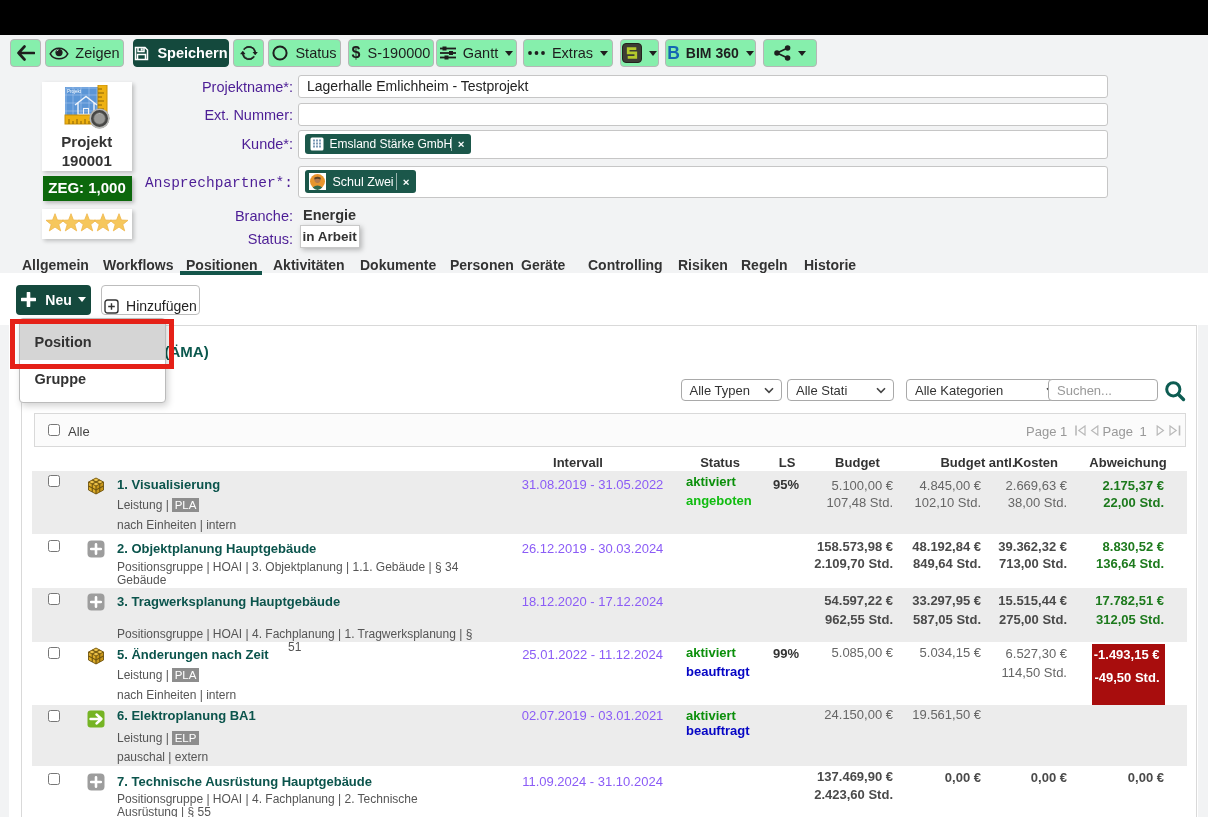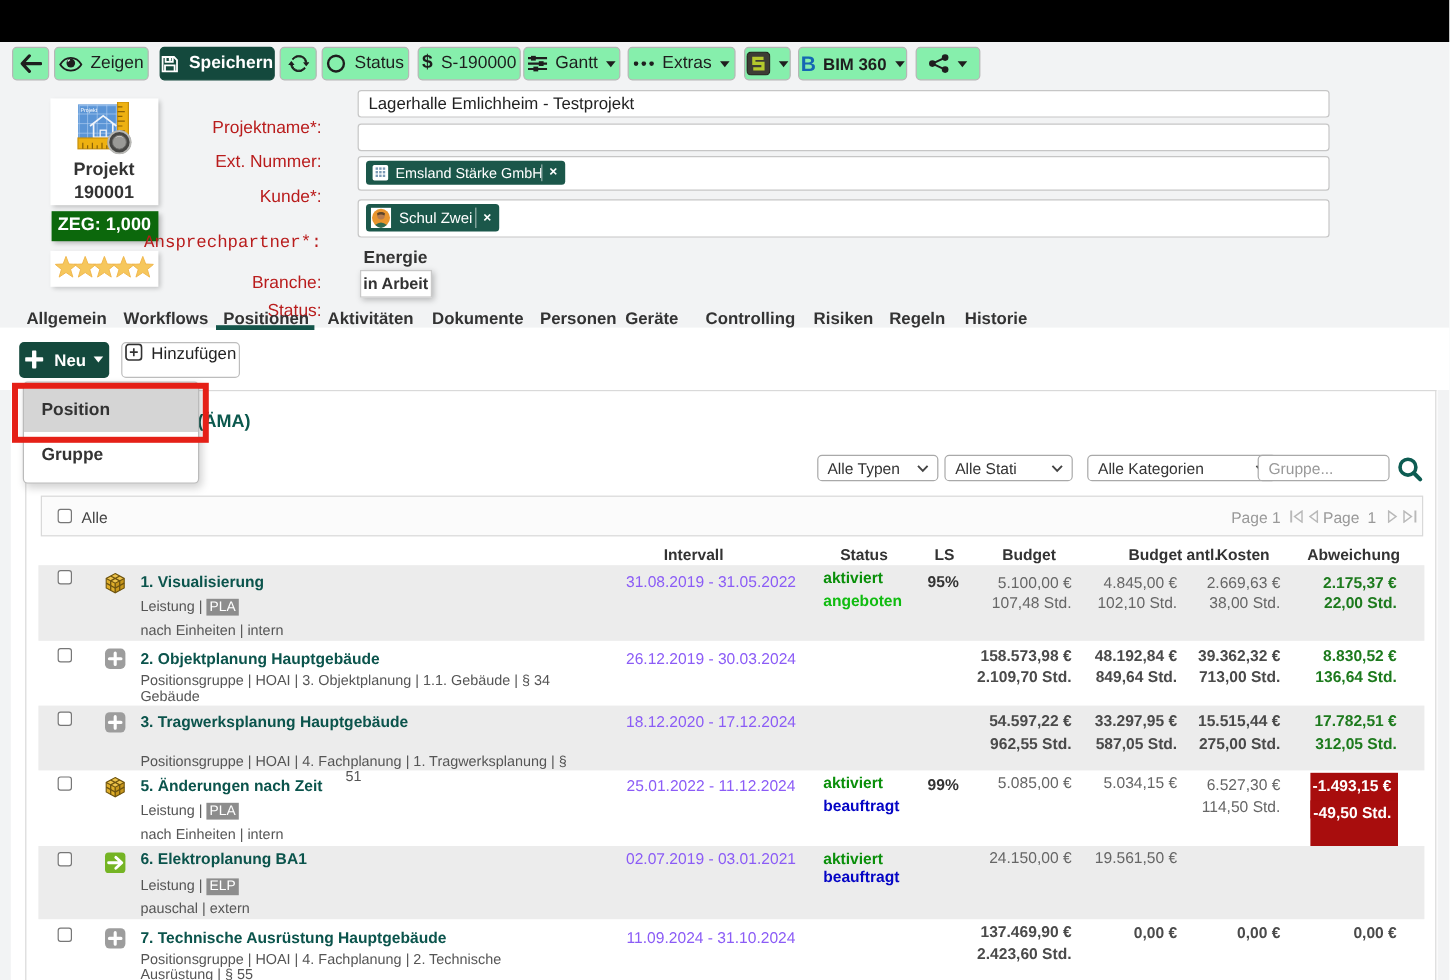--- a/index.html
+++ b/index.html
@@ -9,21 +9,21 @@
   #page { position:relative; width:1208px; height:817px; background:#f2f3f4; overflow:hidden; }
   .abs { position:absolute; }
   
   .tbtn { position:absolute; top:39px; height:28px; background:#86efac; border:1px solid #b6b6b6;
           border-radius:4px; display:flex; align-items:center; justify-content:center;
           font-size:14.5px; color:#1e1e1e; white-space:nowrap; }
   .tbtn svg { flex:0 0 auto; }
   .caret { width:0; height:0; border-left:4.5px solid transparent; border-right:4.5px solid transparent;
            border-top:5px solid #1e1e1e; display:inline-block; margin-left:7px; }
   
-  .flabel { position:absolute; right:940px; font-size:14.5px; color:#b91c1c; white-space:nowrap;margin-top:20px; }
+  .flabel { position:absolute; right:915px; font-size:14.5px; color:#4c1d95; white-space:nowrap; }
   .finput { position:absolute; left:298px; width:810px; background:#fff; border:1px solid #c6c6c6; border-radius:3px; }
   .tag { position:absolute; background:#1b574a; border-radius:3px; color:#fff; font-size:12.5px;
          display:flex; align-items:center; overflow:hidden; white-space:nowrap; }
   .tag .x { font-weight:bold; font-size:11.5px; padding:0 6px; }
   .tag svg { flex:0 0 auto; }
   .tag .sep { width:1px; flex:0 0 1px; align-self:stretch; background:rgba(255,255,255,.55); margin:3px 0; }
   .tag .x { flex:0 0 auto; }
   
   .tab { position:absolute; top:257px; font-size:14px; font-weight:bold; color:#333; white-space:nowrap; }
   
@@ -261,41 +261,41 @@
   <div class="tab" style="left:804px;">Historie</div>
   <div class="abs" style="left:180px;top:270.5px;width:82px;height:4px;background:#14554a;"></div>
 
   <div class="abs" style="left:16px;top:285px;width:75px;height:29.5px;background:#14493d;border-radius:4px;color:#fff;font-weight:bold;font-size:14px;display:flex;align-items:center;justify-content:center;">
     <svg width="15" height="15" viewBox="0 0 15 15" style="margin-right:9px;">
         <path d="M7.5 1 V14 M1 7.5 H14" stroke="#fff" stroke-width="3.6" stroke-linecap="round"></path>
       </svg>
     <span>Neu</span>
       <span class="caret" style="border-top-color:#fff;margin-left:6px;"></span>
   </div>
-  <div class="abs" style="left:101px;top:285px;width:99px;height:29.5px;background:#fff;border:1px solid #bdbdbd;border-radius:4px;color:#222;font-size:14px;display:flex;align-items:flex-start;justify-content:center;">
+  <div class="abs" style="left:101px;top:285px;width:99px;height:29.5px;background:#fff;border:1px solid #bdbdbd;border-radius:4px;color:#222;font-size:14px;display:flex;align-items:flex-end;justify-content:center;">
     <svg width="15" height="15" viewBox="0 0 15 15" style="margin-right:7px;">
         <rect x="1" y="1" width="13" height="13" rx="2.5" fill="none" stroke="#333" stroke-width="1.4"></rect>
         <path d="M7.5 4.2 V10.8 M4.2 7.5 H10.8" stroke="#333" stroke-width="1.4"></path>
       </svg>
     <span>Hinzufügen</span>
   </div>
 
   <div class="abs" style="left:21px;top:324.5px;width:1176px;height:493px;background:#fff;border:1px solid #d9d9d9;border-bottom:none;"></div>
   <div class="abs" style="left:164.5px;top:342.5px;font-size:15px;font-weight:bold;color:#0b584d;">(ÄMA)</div>
 
   <div class="sel" style="left:680.5px;width:101px;">Alle Typen<svg width="10" height="7" viewBox="0 0 10 7">
         <path d="M1 1.2 L5 5.4 L9 1.2" stroke="#444" stroke-width="1.6" fill="none"></path>
       </svg></div>
   <div class="sel" style="left:787px;width:107px;">Alle Stati<svg width="10" height="7" viewBox="0 0 10 7">
         <path d="M1 1.2 L5 5.4 L9 1.2" stroke="#444" stroke-width="1.6" fill="none"></path>
       </svg></div>
   <div class="sel" style="left:906px;width:158px;">Alle Kategorien<svg width="10" height="7" viewBox="0 0 10 7">
         <path d="M1 1.2 L5 5.4 L9 1.2" stroke="#444" stroke-width="1.6" fill="none"></path>
       </svg></div>
-  <div class="sel" style="left:1048px;width:110px;color:#999;">Gruppe...</div>
+  <div class="sel" style="left:1048px;width:110px;color:#999;">Suchen...</div>
   <svg class="abs" style="left:1164px;top:379.5px;" width="22" height="22" viewBox="0 0 22 22">
       <circle cx="9.3" cy="9.3" r="6.6" fill="none" stroke="#0d5c52" stroke-width="3"></circle>
       <line x1="14.2" y1="14.2" x2="19.5" y2="19.5" stroke="#0d5c52" stroke-width="3.4" stroke-linecap="round"></line>
     </svg>
 
   <div class="abs" style="left:33.5px;top:413px;width:1152px;height:34px;background:#fbfbfb;border:1px solid #d9d9d9;"></div>
   <div class="cb" style="top:424px;"></div>
   <div class="abs" style="left:68px;top:423.5px;font-size:13px;color:#444;">Alle</div>
   <div class="abs" style="left:1026px;top:423.5px;font-size:13px;color:#999;">Page</div>
   <div class="abs" style="left:1060px;top:423.5px;font-size:13px;color:#999;">1</div>

